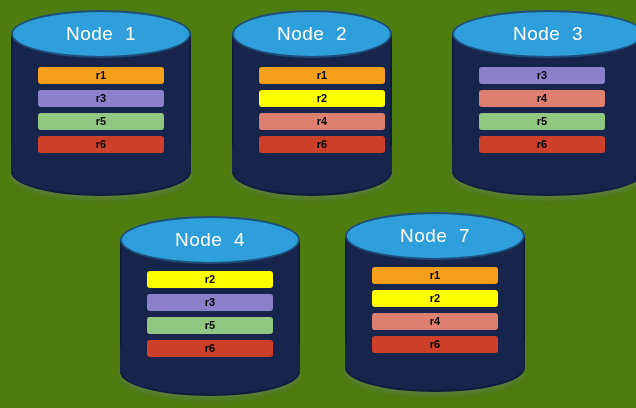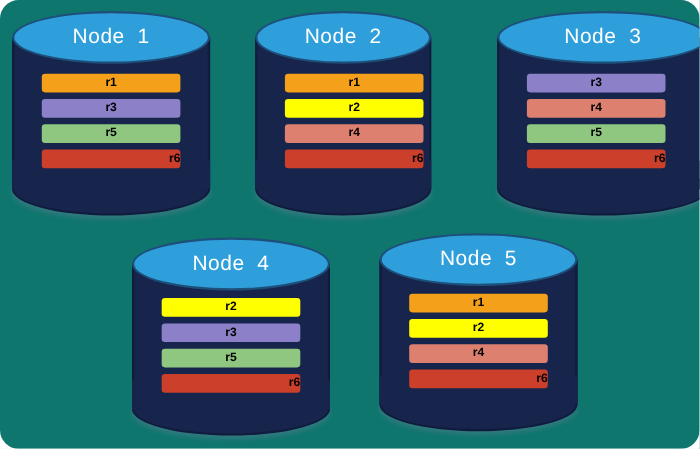--- a/index.html
+++ b/index.html
@@ -4,24 +4,23 @@
 <style>
   html, body {
     margin: 0;
     padding: 0;
     background: #ffffff;
   }
   #canvas {
     position: relative;
     width: 636px;
     height: 408px;
-    background: #0f766e;
+    background: #4d7c0f;
     overflow: hidden;
     font-family: "Liberation Sans", sans-serif;
-    border-radius: 17px;
   }
 
   
   .node {
     position: absolute;
   }
   .cyl-body {
     position: absolute;
     left: 0;
     right: 0;
@@ -92,21 +91,21 @@
     border-radius: 3px;
     margin-bottom: 6px;
     text-align: center;
     font-size: 11px;
     font-weight: bold;
     color: #000000;
     line-height: 17px;
     box-sizing: border-box;
     user-select: none;
   }
-  .replica:last-child { margin-bottom: 0; text-align: right; }
+  .replica:last-child { margin-bottom: 0; }
 </style>
 </head>
 <body>
 
 <div id="canvas">
     <div class="node" style="left: 11px; top: 10px; width: 180px; height: 186px;">
       <div class="cyl-bottom"></div>
       <div class="cyl-body"></div>
       <div class="cyl-bottom-mask"></div>
       <div class="cyl-top"></div>
@@ -155,21 +154,21 @@
         <div class="replica" style="background: rgb(140, 128, 200);">r3</div>
         <div class="replica" style="background: rgb(143, 199, 128);">r5</div>
         <div class="replica" style="background: rgb(204, 63, 43);">r6</div>
       </div>
     </div>
     <div class="node" style="left: 345px; top: 212px; width: 180px; height: 180px;">
       <div class="cyl-bottom"></div>
       <div class="cyl-body"></div>
       <div class="cyl-bottom-mask"></div>
       <div class="cyl-top"></div>
-      <div class="node-label">Node  5</div>
+      <div class="node-label">Node  7</div>
       <div class="replicas" style="top: 55px; left: 27px; width: 126px;">
         <div class="replica" style="background: rgb(245, 160, 26);">r1</div>
         <div class="replica" style="background: rgb(255, 255, 0);">r2</div>
         <div class="replica" style="background: rgb(222, 128, 112);">r4</div>
         <div class="replica" style="background: rgb(204, 63, 43);">r6</div>
       </div>
     </div>
   </div>
 
 </body></html>

